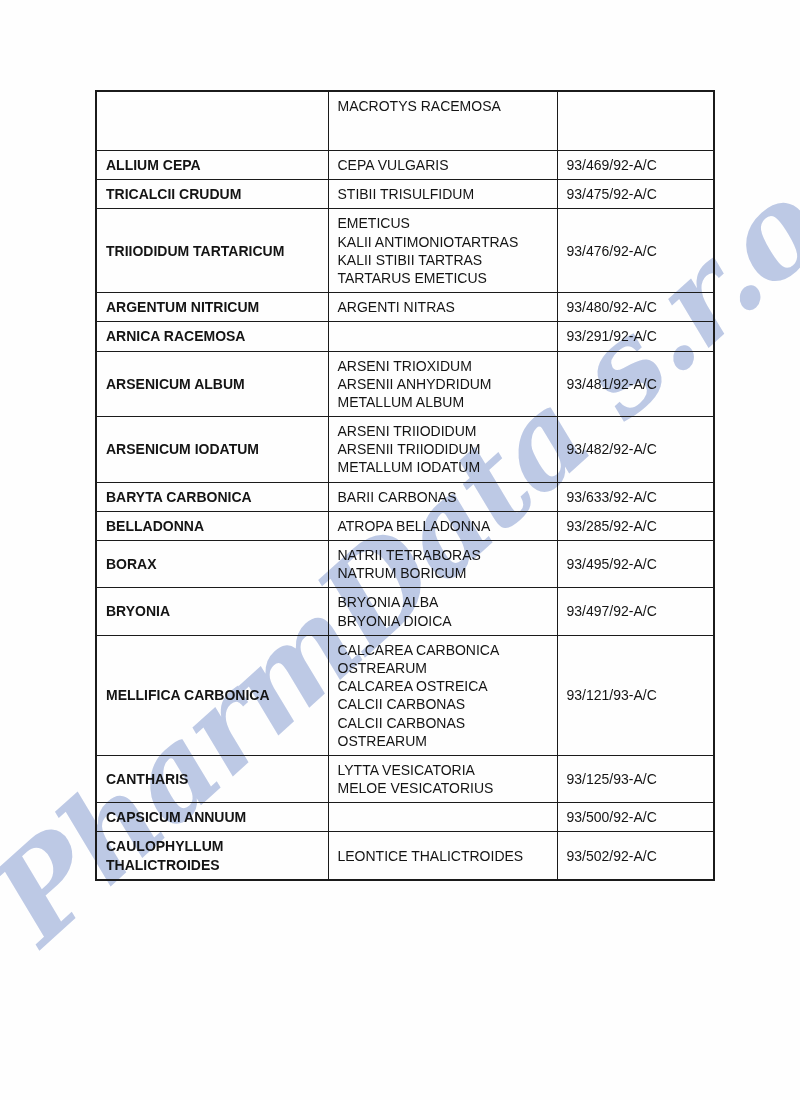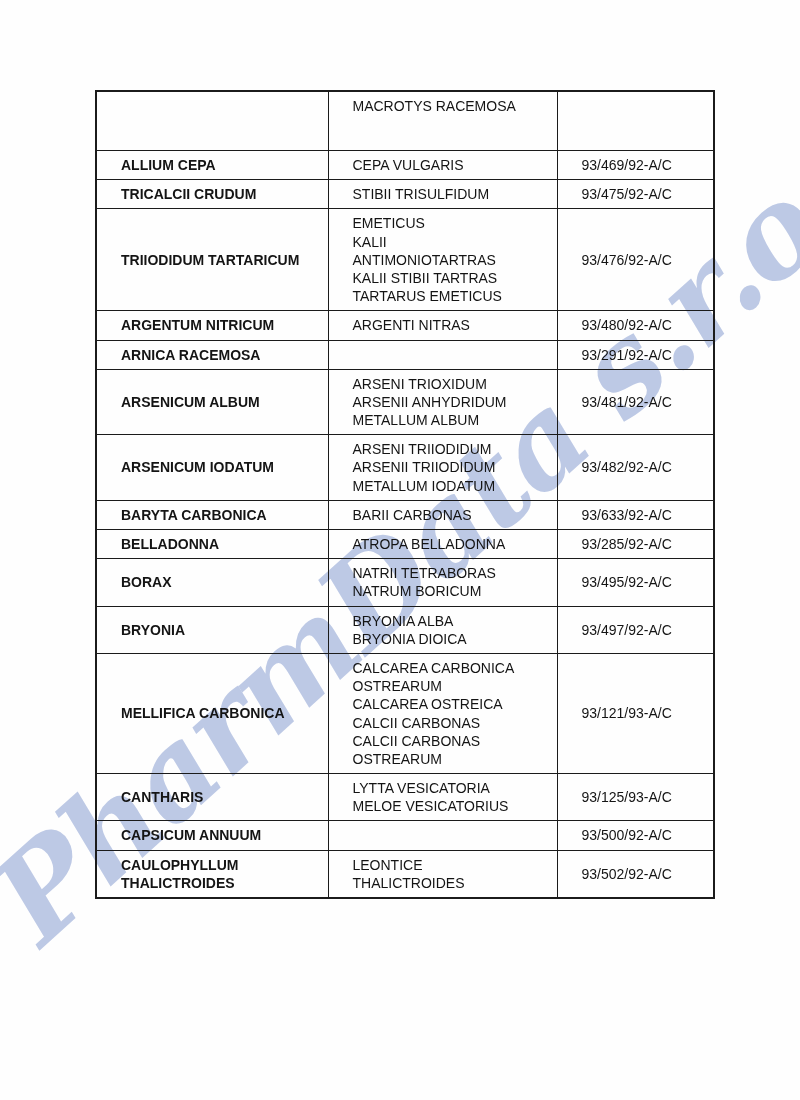--- a/index.html
+++ b/index.html
@@ -40,21 +40,21 @@
     top: 90px;
     width: 618px;
     table-layout: fixed;
     border-collapse: collapse;
     border: 2px solid #1b1b1b;
     background: transparent;
     z-index: 1;
   }
   .reg-table td {
     border: 1px solid #1b1b1b;
-    padding: 5px 24px;
+    padding: 5px 9px;
     vertical-align: middle;
     font-size: 14px;
     line-height: 1.3;
     color: #141414;
     overflow: hidden;
     word-wrap: break-word;
   }
   .reg-table col.c-name { width: 232px; }
   .reg-table col.c-syn  { width: 229px; }
   .reg-table col.c-reg  { width: 157px; }

